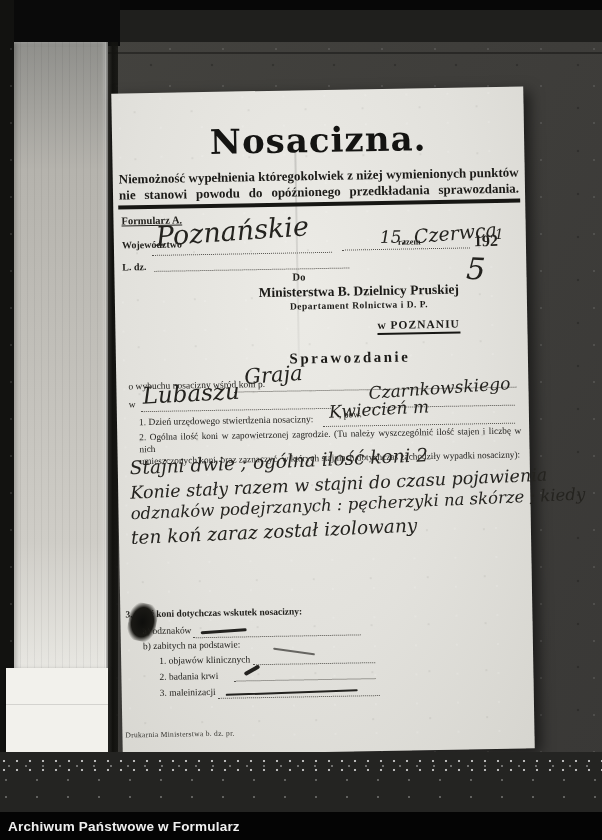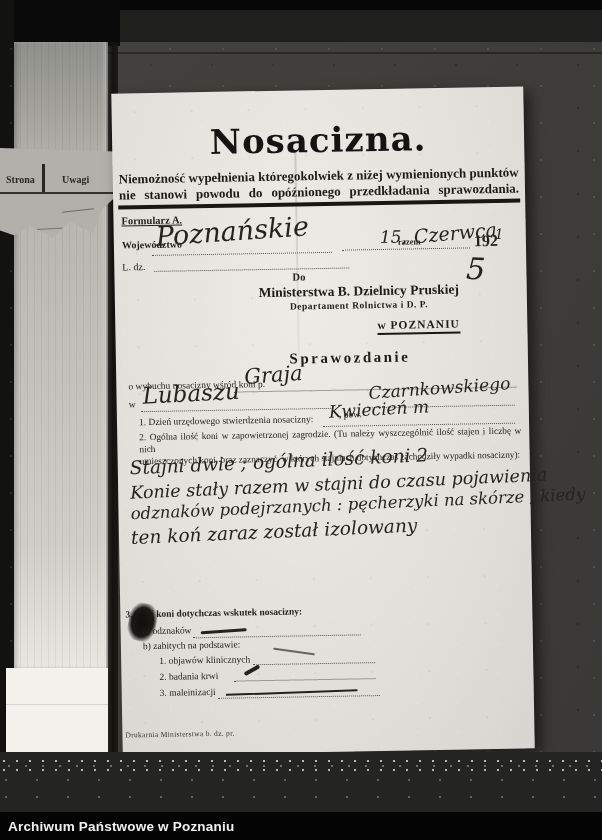--- a/index.html
+++ b/index.html
@@ -70,21 +70,21 @@
   .stroke{position:absolute;background:#23221f;border-radius:2px;}
   .blob{position:absolute;background:radial-gradient(ellipse at center,#0e0e0c 0%,#1a1915 55%,rgba(30,29,25,0) 78%);}
   .formA{left:8px;top:122px;font-size:10.5px;font-weight:bold;text-decoration:underline;}
   .woj{left:8px;top:146px;font-size:10px;font-weight:bold;}
   .hand-woj{left:42px;top:124px;font-size:27px;transform:rotate(-3deg);}
   .date-day{left:266px;top:138px;font-size:17px;text-align:right;}
   .date-dnia{left:284px;top:148px;font-size:8.5px;font-weight:bold;}
   .date-month{left:300px;top:134px;font-size:19px;transform:rotate(-4deg);}
   .date-192{left:360px;top:145px;font-size:16px;font-weight:bold;}
   .date-1{left:381px;top:139px;font-size:14px;}
-  .ldz{left:8px;top:168px;font-size:10px;font-weight:normal;}
+  .ldz{left:8px;top:168px;font-size:10px;font-weight:bold;}
   .do{left:178px;top:181px;font-size:10.5px;font-weight:bold;}
   .minist{left:58px;top:194px;width:372px;text-align:center;font-size:13.5px;font-weight:bold;}
   .depart{left:58px;top:211px;width:372px;text-align:center;font-size:9.5px;font-weight:bold;letter-spacing:.5px;}
   .five{left:352px;top:164px;font-size:30px;transform:rotate(4deg);}
   .pozn{left:262px;top:230px;font-size:11.5px;font-weight:bold;letter-spacing:1px;
     border-bottom:2.5px solid #171714;padding-bottom:2px;}
   .sprawo{left:119px;top:260px;width:230px;text-align:center;font-size:15px;font-weight:bold;letter-spacing:2.5px;}
   .lineA-lbl{left:12px;top:288px;}
   .hand-graja{left:128px;top:272px;font-size:21px;transform:rotate(-3deg);}
   .lineB-w{left:12px;top:306px;}
@@ -122,28 +122,20 @@
   <div class="abs seam"></div>
   <div class="abs left-black"></div>
   <div class="abs board-noise"></div>
 
   <div class="abs page-edges"></div>
   <div class="abs gap-shadow"></div>
   <div class="abs white-frag">
     <div class="seam2"></div>
   </div>
 
-  <div class="abs torn">
-    <div class="hdr h1">Strona</div>
-    <div class="hdr h2">Uwagi</div>
-    <div class="vline"></div>
-    <div class="hline"></div>
-    <div class="m1"></div>
-    <div class="m2"></div>
-  </div>
 
   <div class="abs doc">
     <div class="crease"></div>
 
     <div class="abs title">Nosacizna.</div>
 
     <div class="abs notice">
       <div>Niemożność wypełnienia któregokolwiek z niżej wymienionych punktów</div>
       <div>nie stanowi powodu do opóźnionego przedkładania sprawozdania.</div>
     </div>
@@ -221,16 +213,16 @@
 
     <div class="abs printer">Drukarnia Ministerstwa b. dz. pr.</div>
     <div class="doc-noise"></div>
   </div>
 
   <div class="abs board-speckles"></div>
   <div class="abs speck-band"></div>
   <div class="abs speck-sparse"></div>
 
   <div class="abs caption-bar">
-    <div class="caption-text">Archiwum Państwowe w Poznaniu</div>
+    <div class="caption-text">Archiwum Państwowe w Formularz</div>
   </div>
 
 </div>
 
 </body></html>

